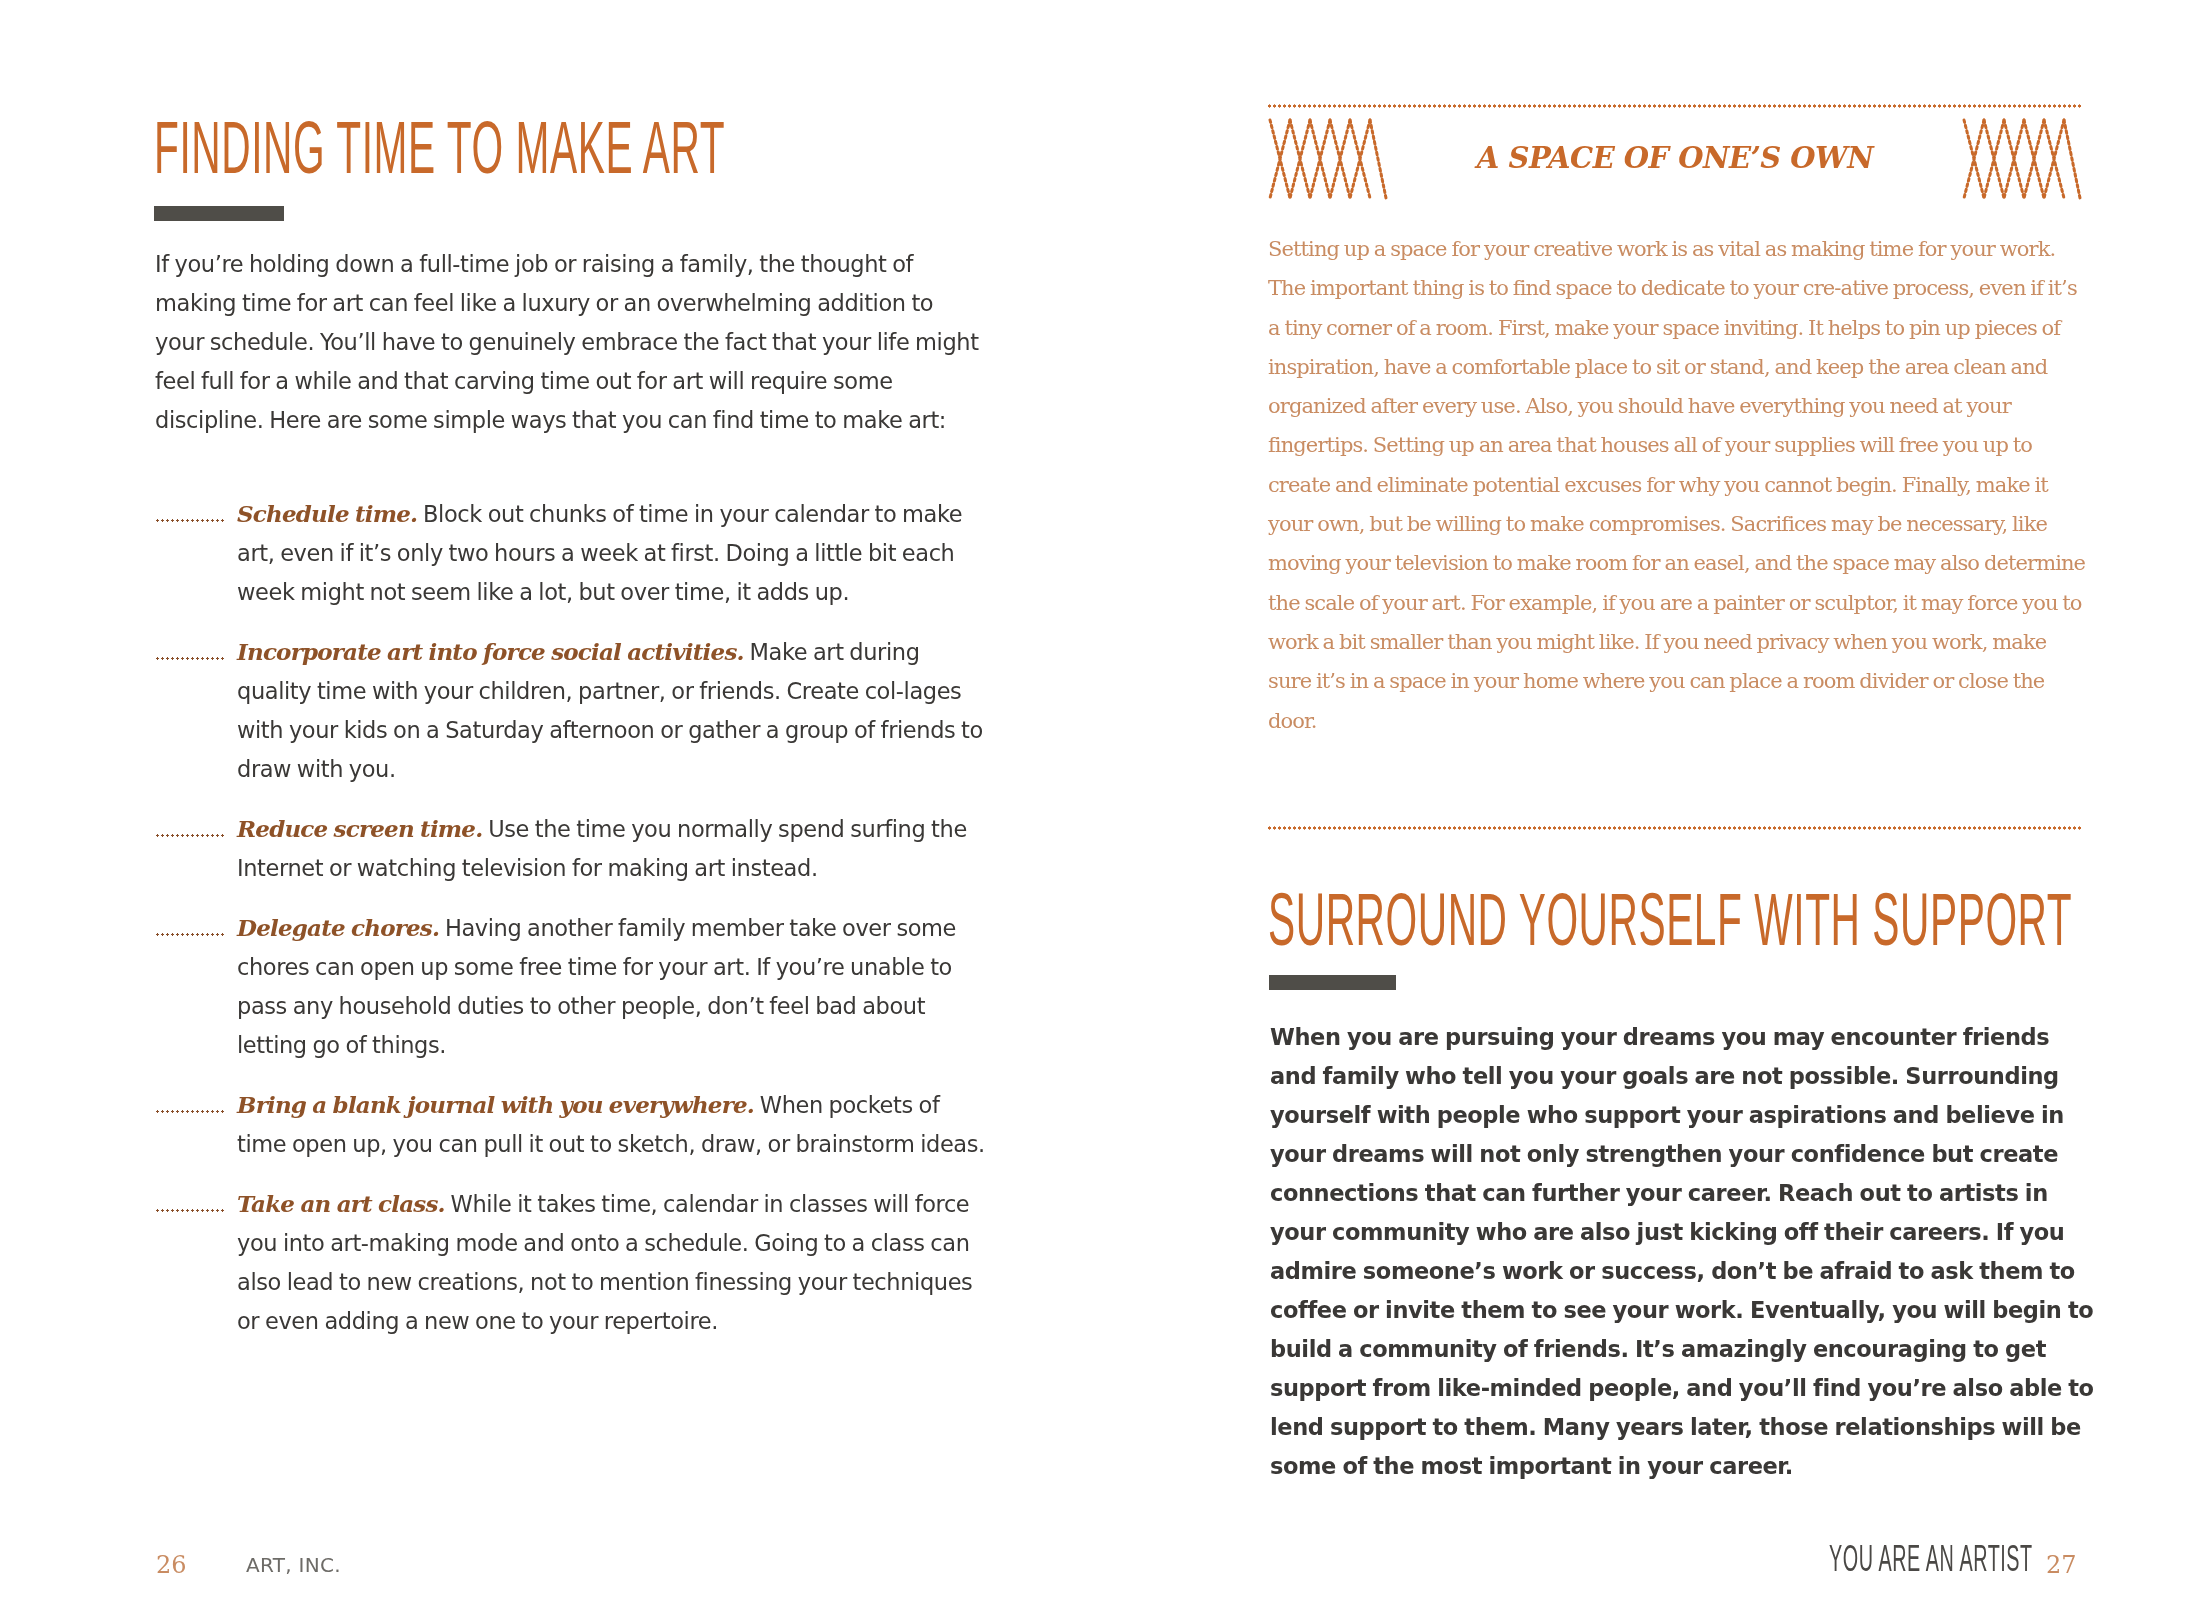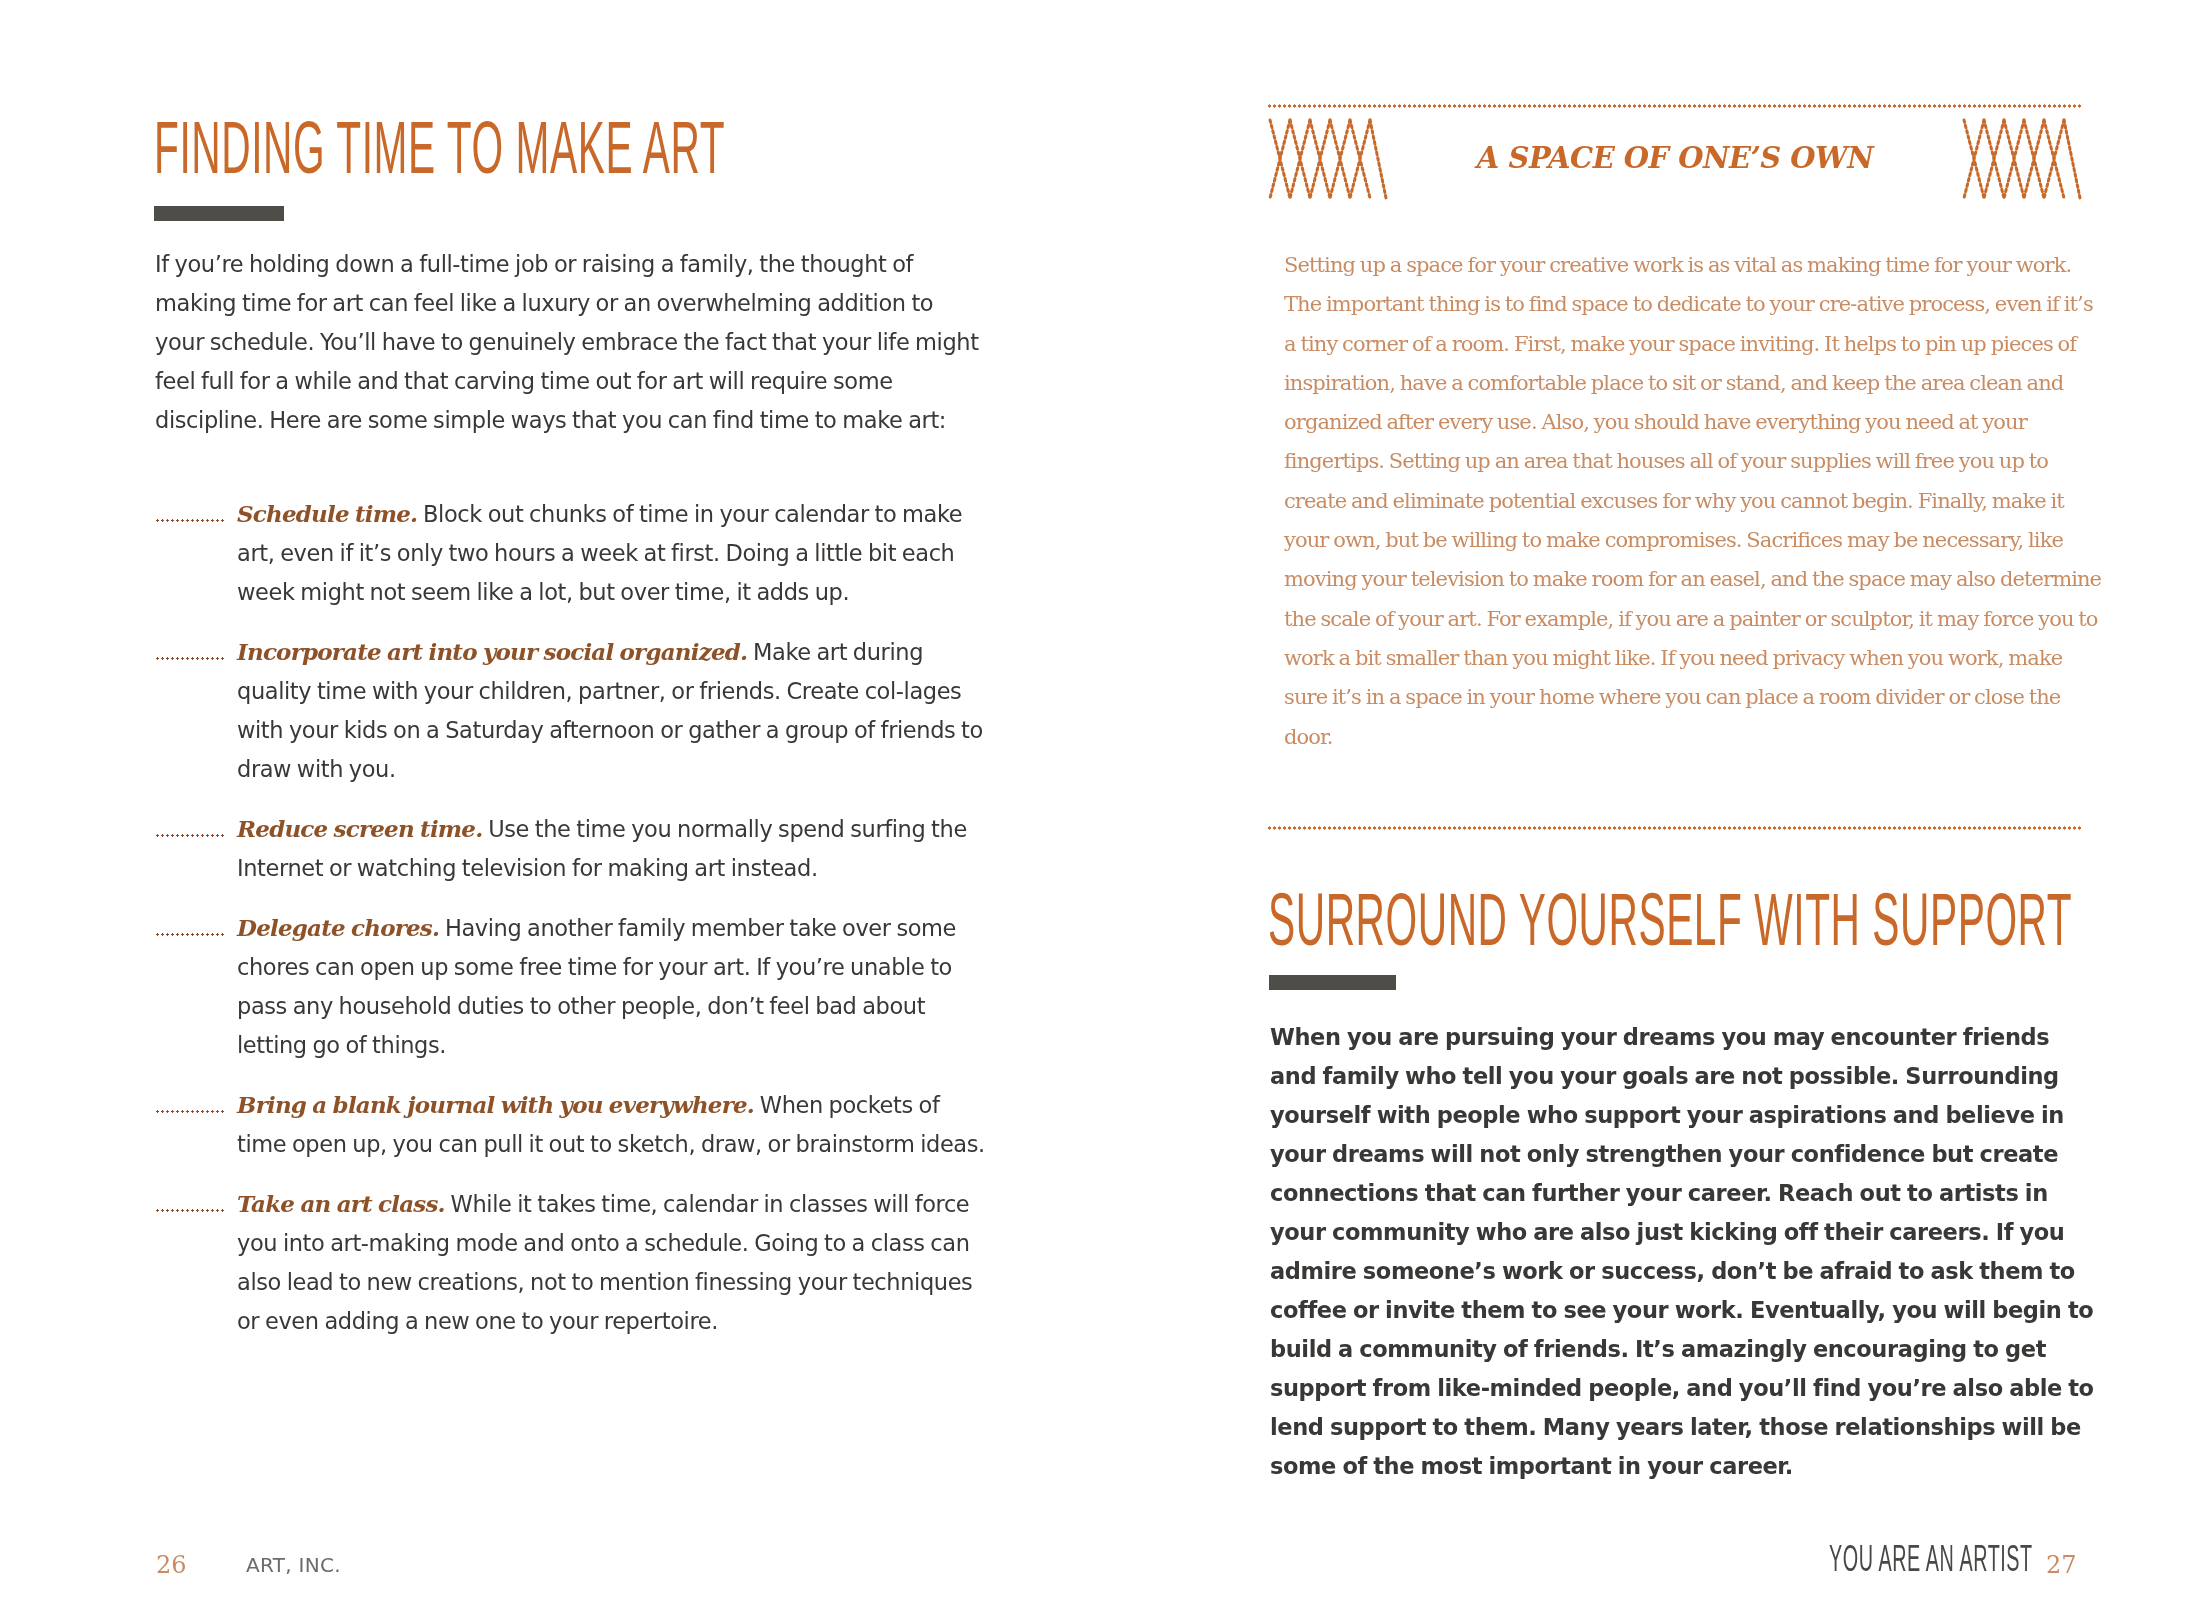--- a/index.html
+++ b/index.html
@@ -66,21 +66,21 @@
     #x-right { left: 1962px; }
 
     #sidebar-title {
       position: absolute; left: 1267px; width: 816px; top: 138px; text-align: center;
       font-family: "DejaVu Serif", serif; font-style: italic; color: #c8692a;
       font-size: 29px; letter-spacing: -0.5px; margin: 0; line-height: 40px;
     }
     #sidebar-body {
       position: absolute; left: 1268px; top: 230px; width: 825px;
       font-family: "DejaVu Serif", serif; font-size: 21px; line-height: 39.3px;
-      color: #c98c62; letter-spacing: -0.9px; word-spacing: -1px; margin: 16px;
+      color: #c98c62; letter-spacing: -0.9px; word-spacing: -1px; margin: 0;
     }
 
     #title-right { position: absolute; left: 1268px; top: 880px; font-size: 74px; letter-spacing: 1px; transform: scaleX(0.55); line-height: 80px; }
     #bar-right { left: 1269px; top: 975px; width: 127px; }
     #support-body { position: absolute; left: 1270px; top: 1018px; width: 830px; font-weight: bold; }
 
     
     .folio {
       position: absolute; top: 1545px; font-family: "DejaVu Serif", serif;
       font-size: 24px; color: #c98c62; line-height: 40px;
@@ -107,21 +107,21 @@
 
 <p id="intro" class="sans-body">If you’re holding down a full-time job or raising a family, the thought of making time for art can feel like a luxury or an overwhelming addition to your schedule. You’ll have to genuinely embrace the fact that your life might feel full for a while and that carving time out for art will require some discipline. Here are some simple ways that you can find time to make art:</p>
 
 <div class="tips">
   <div class="tip">
     <span class="leader"></span>
     <p class="sans-body"><span class="lead">Schedule time.</span><span> Block out chunks of time in your calendar to make art, even if it’s only two hours a week at first. Doing a little bit each week might not seem like a lot, but over time, it adds up.</span></p>
   </div>
   <div class="tip">
     <span class="leader"></span>
-    <p class="sans-body"><span class="lead">Incorporate art into your social organized.</span><span> Make art during quality time with your children, partner, or friends. Create col-lages with your kids on a Saturday afternoon or gather a group of friends to draw with you.</span></p>
+    <p class="sans-body"><span class="lead">Incorporate art into force social activities.</span><span> Make art during quality time with your children, partner, or friends. Create col-lages with your kids on a Saturday afternoon or gather a group of friends to draw with you.</span></p>
   </div>
   <div class="tip">
     <span class="leader"></span>
     <p class="sans-body"><span class="lead">Reduce screen time.</span><span> Use the time you normally spend surfing the Internet or watching television for making art instead.</span></p>
   </div>
   <div class="tip">
     <span class="leader"></span>
     <p class="sans-body"><span class="lead">Delegate chores.</span><span> Having another family member take over some chores can open up some free time for your art. If you’re unable to pass any household duties to other people, don’t feel bad about letting go of things.</span></p>
   </div>
   <div class="tip">

